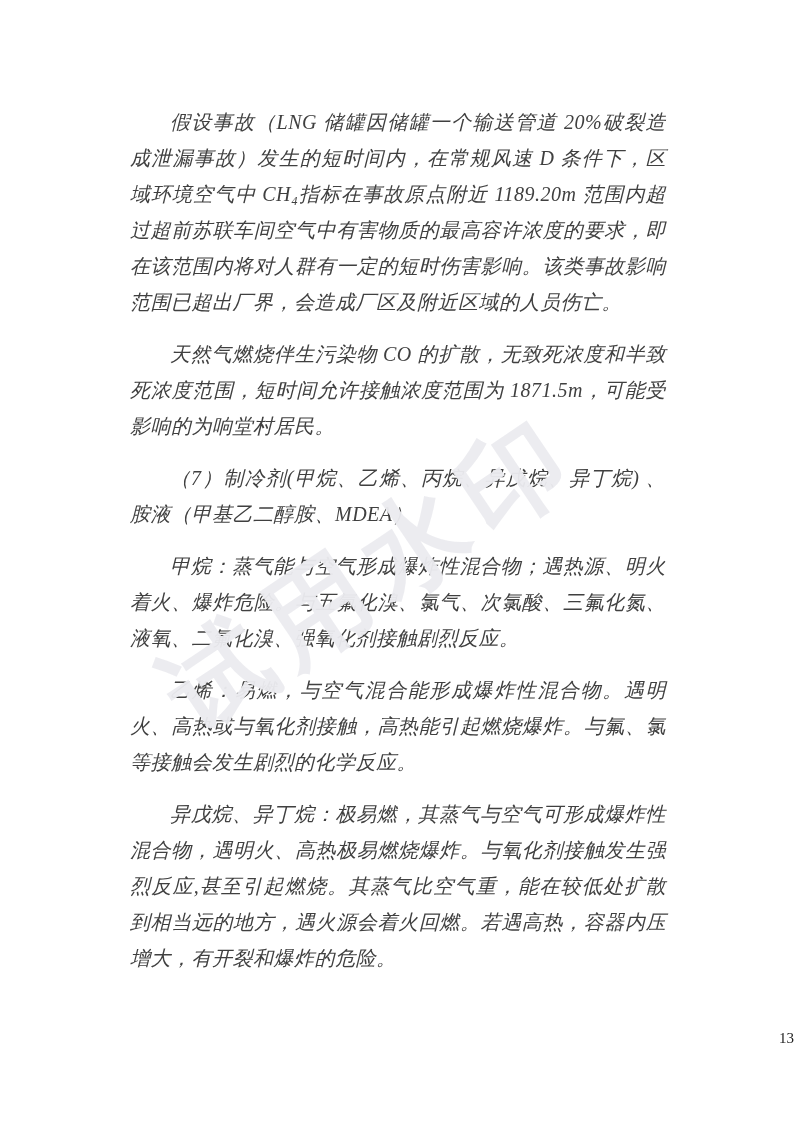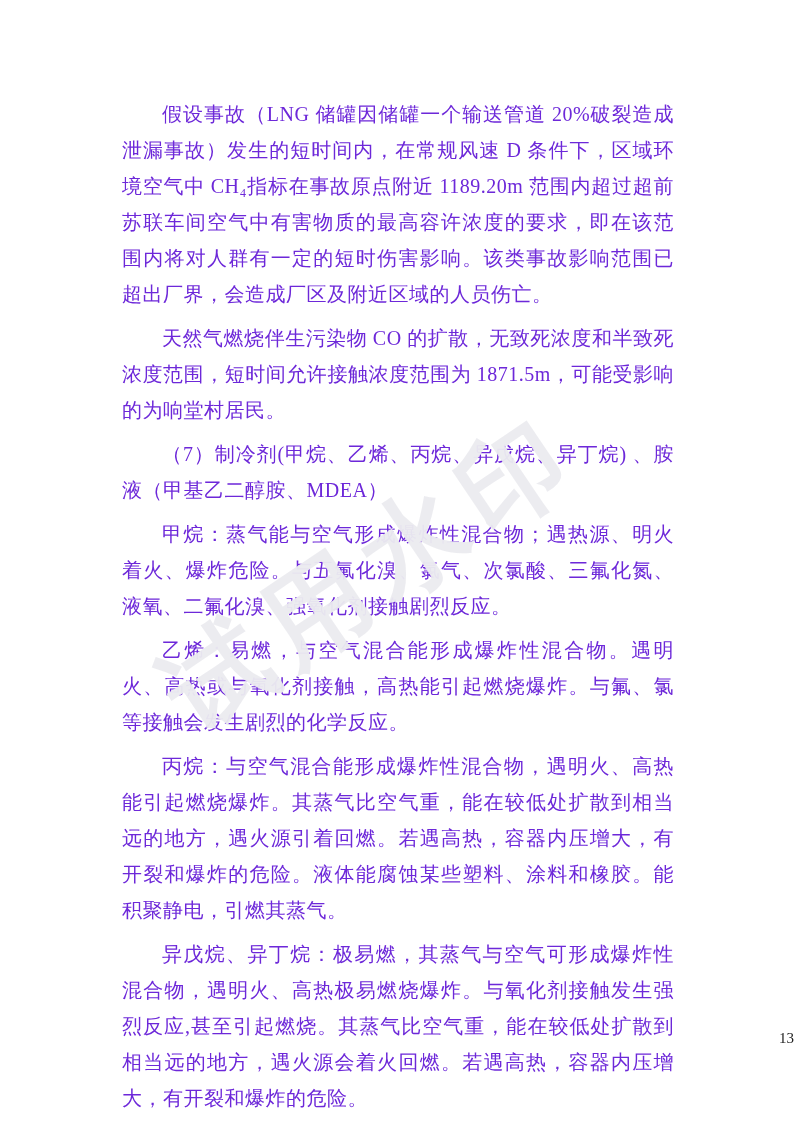--- a/index.html
+++ b/index.html
@@ -16,29 +16,30 @@
     font-family: "Liberation Serif", "DejaVu Serif", serif;
   }
   .content {
     position: absolute;
     left: 114px;
     top: 88px;
     width: 568px;
     z-index: 1;
   }
   .para {
-    margin: 8px;
+    margin: 16px;
     font-size: 20px;
     line-height: 36px;
-    color: #6d28d9;
+    color: #404040;
     text-align: justify;
     text-justify: inter-ideograph;
     text-indent: 2em;
     letter-spacing: 0.5px;
     word-break: break-all;
+    font-style: italic;
   }
   .watermark {
     position: absolute;
     left: 372px;
     top: 574px;
     transform: translate(-50%, -50%) rotate(-34deg);
     font-family: "Liberation Sans", "DejaVu Sans", sans-serif;
     font-weight: 700;
     font-size: 104px;
     letter-spacing: 14px;
@@ -63,21 +64,20 @@
 <body>
 
 <div class="sheet">
 
   <main class="content">
     <p class="para">假设事故（LNG 储罐因储罐一个输送管道 20%破裂造成泄漏事故）发生的短时间内，在常规风速 D 条件下，区域环境空气中 CH₄指标在事故原点附近 1189.20m 范围内超过超前苏联车间空气中有害物质的最高容许浓度的要求，即在该范围内将对人群有一定的短时伤害影响。该类事故影响范围已超出厂界，会造成厂区及附近区域的人员伤亡。</p>
     <p class="para">天然气燃烧伴生污染物 CO 的扩散，无致死浓度和半致死浓度范围，短时间允许接触浓度范围为 1871.5m，可能受影响的为响堂村居民。</p>
     <p class="para">（7）制冷剂(甲烷、乙烯、丙烷、异戊烷、异丁烷) 、胺液（甲基乙二醇胺、MDEA）</p>
     <p class="para">甲烷：蒸气能与空气形成爆炸性混合物；遇热源、明火着火、爆炸危险。与五氟化溴、氯气、次氯酸、三氟化氮、液氧、二氟化溴、强氧化剂接触剧烈反应。</p>
     <p class="para">乙烯：易燃，与空气混合能形成爆炸性混合物。遇明火、高热或与氧化剂接触，高热能引起燃烧爆炸。与氟、氯等接触会发生剧烈的化学反应。</p>
-    <p class="para">丙烷：与空气混合能形成爆炸性混合物，遇明火、高热能引起燃烧爆炸。其蒸气比空气重，能在较低处扩散到相当远的地方，遇火源引着回燃。若遇高热，容器内压增大，有开裂和爆炸的危险。液体能腐蚀某些塑料、涂料和橡胶。能积聚静电，引燃其蒸气。</p>
     <p class="para">异戊烷、异丁烷：极易燃，其蒸气与空气可形成爆炸性混合物，遇明火、高热极易燃烧爆炸。与氧化剂接触发生强烈反应,甚至引起燃烧。其蒸气比空气重，能在较低处扩散到相当远的地方，遇火源会着火回燃。若遇高热，容器内压增大，有开裂和爆炸的危险。</p>
   </main>
 
   <div class="watermark">试用水印</div>
 
   <div class="page-number">13</div>
 
 </div>
 
 </body></html>

